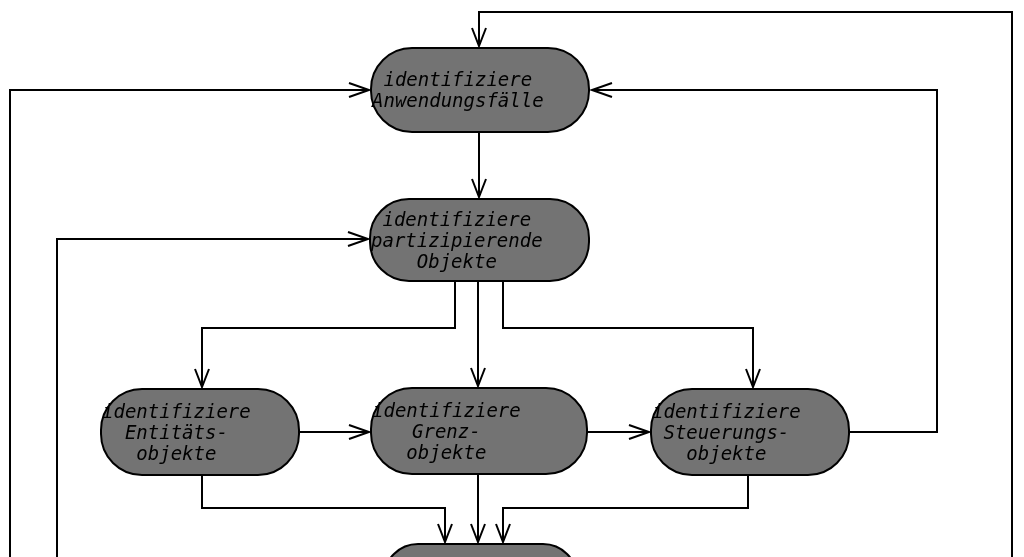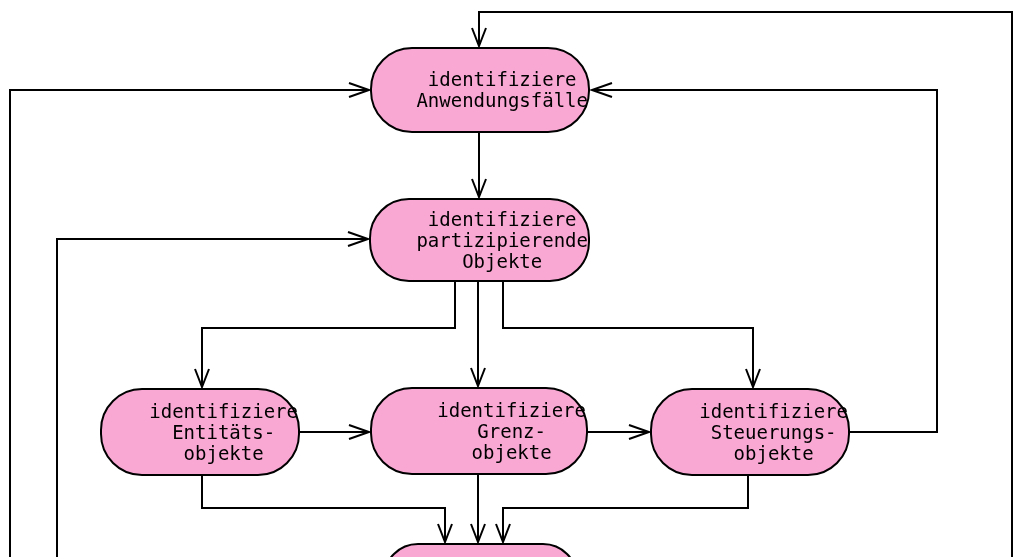--- a/index.html
+++ b/index.html
@@ -21,25 +21,26 @@
     top: 0;
   }
   #edges path {
     stroke: #000000;
     stroke-width: 2;
     fill: none;
   }
   .node {
     position: absolute;
     box-sizing: border-box;
-    background: #f9a8d4;
+    background: #737373;
     border: 2px solid #000000;
     display: flex;
     align-items: center;
-    justify-content: flex-end;
+    justify-content: flex-start;
+    font-style: italic;
   }
   .node .label {
     white-space: pre-line;
     text-align: center;
     font-size: 19px;
     line-height: 21px;
     color: #000000;
   }
   #node-use-cases          { left: 370px; top: 47px;  width: 220px; height: 86px; border-radius: 42px; }
   #node-participating      { left: 369px; top: 198px; width: 221px; height: 84px; border-radius: 40px; }

